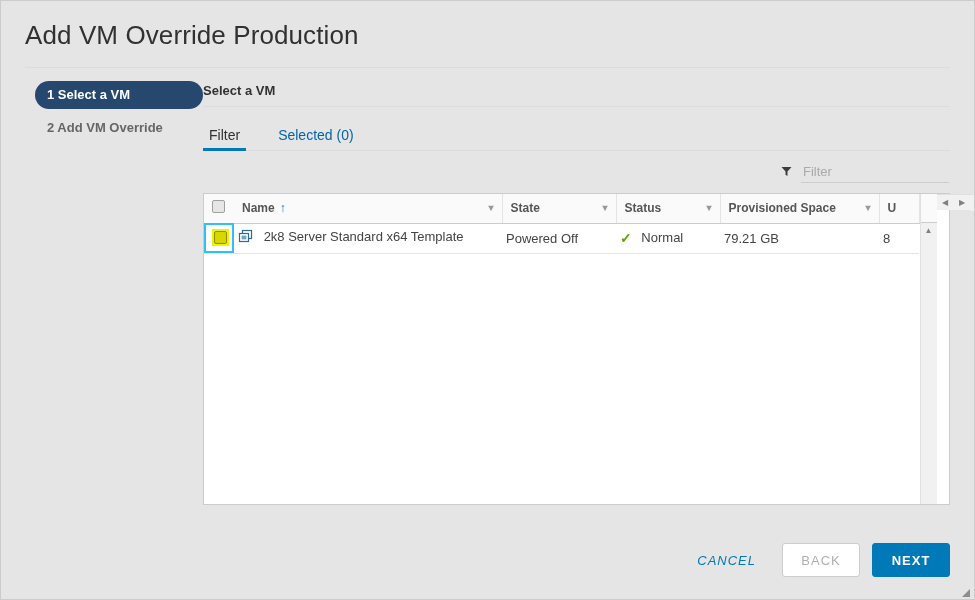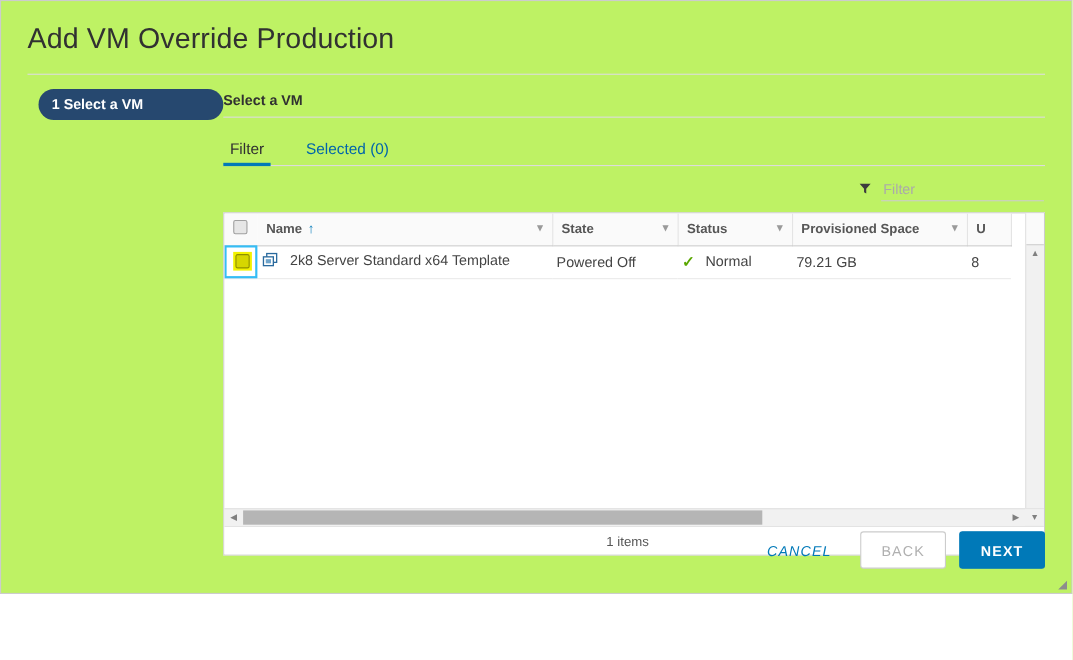--- a/index.html
+++ b/index.html
@@ -7,22 +7,22 @@
     margin: 0; padding: 0;
     width: 975px; height: 600px;
     background: #ffffff;
     font-family: "Liberation Sans", sans-serif;
     -webkit-font-smoothing: antialiased;
   }
 
   #dialog {
     position: relative;
     width: 975px;
-    height: 540px;
-    background: #bef264;
+    height: 600px;
+    background: #e5e5e5;
     border: 1px solid #cccccc;
     overflow: hidden;
   }
 
   
   .title-bar {
     padding: 18px 0 10px 24px;
   }
   .title-text {
     font-size: 26px;
@@ -130,21 +130,21 @@
     background: transparent;
   }
   .filter-input::placeholder { color: #aaaaaa; }
 
   
   .table-outer {
     border: 1px solid #cccccc;
     background: #ffffff;
     height: 312px;
     display: flex;
-    flex-direction: column;
+    flex-direction: row;
   }
   .table-scrollarea {
     flex: 1 1 auto;
     display: flex;
     min-height: 0;
   }
   .table-main {
     flex: 1 1 auto;
     min-width: 0;
     display: flex;
@@ -348,20 +348,21 @@
 
   <div class="title-bar">
     <div class="title-text">Add VM Override Production</div>
   </div>
   <div class="title-rule"></div>
 
   <div class="body-wrap">
 
     <div class="steps">
       <div class="step active">1 Select a VM</div>
+      <div class="step">2 Add VM Override</div>
     </div>
 
     <div class="content">
 
       <div class="content-heading">Select a VM</div>
       <div class="content-rule"></div>
 
       <div class="tabs">
         <button class="tab active">Filter</button>
         <button class="tab">Selected (0)</button>

